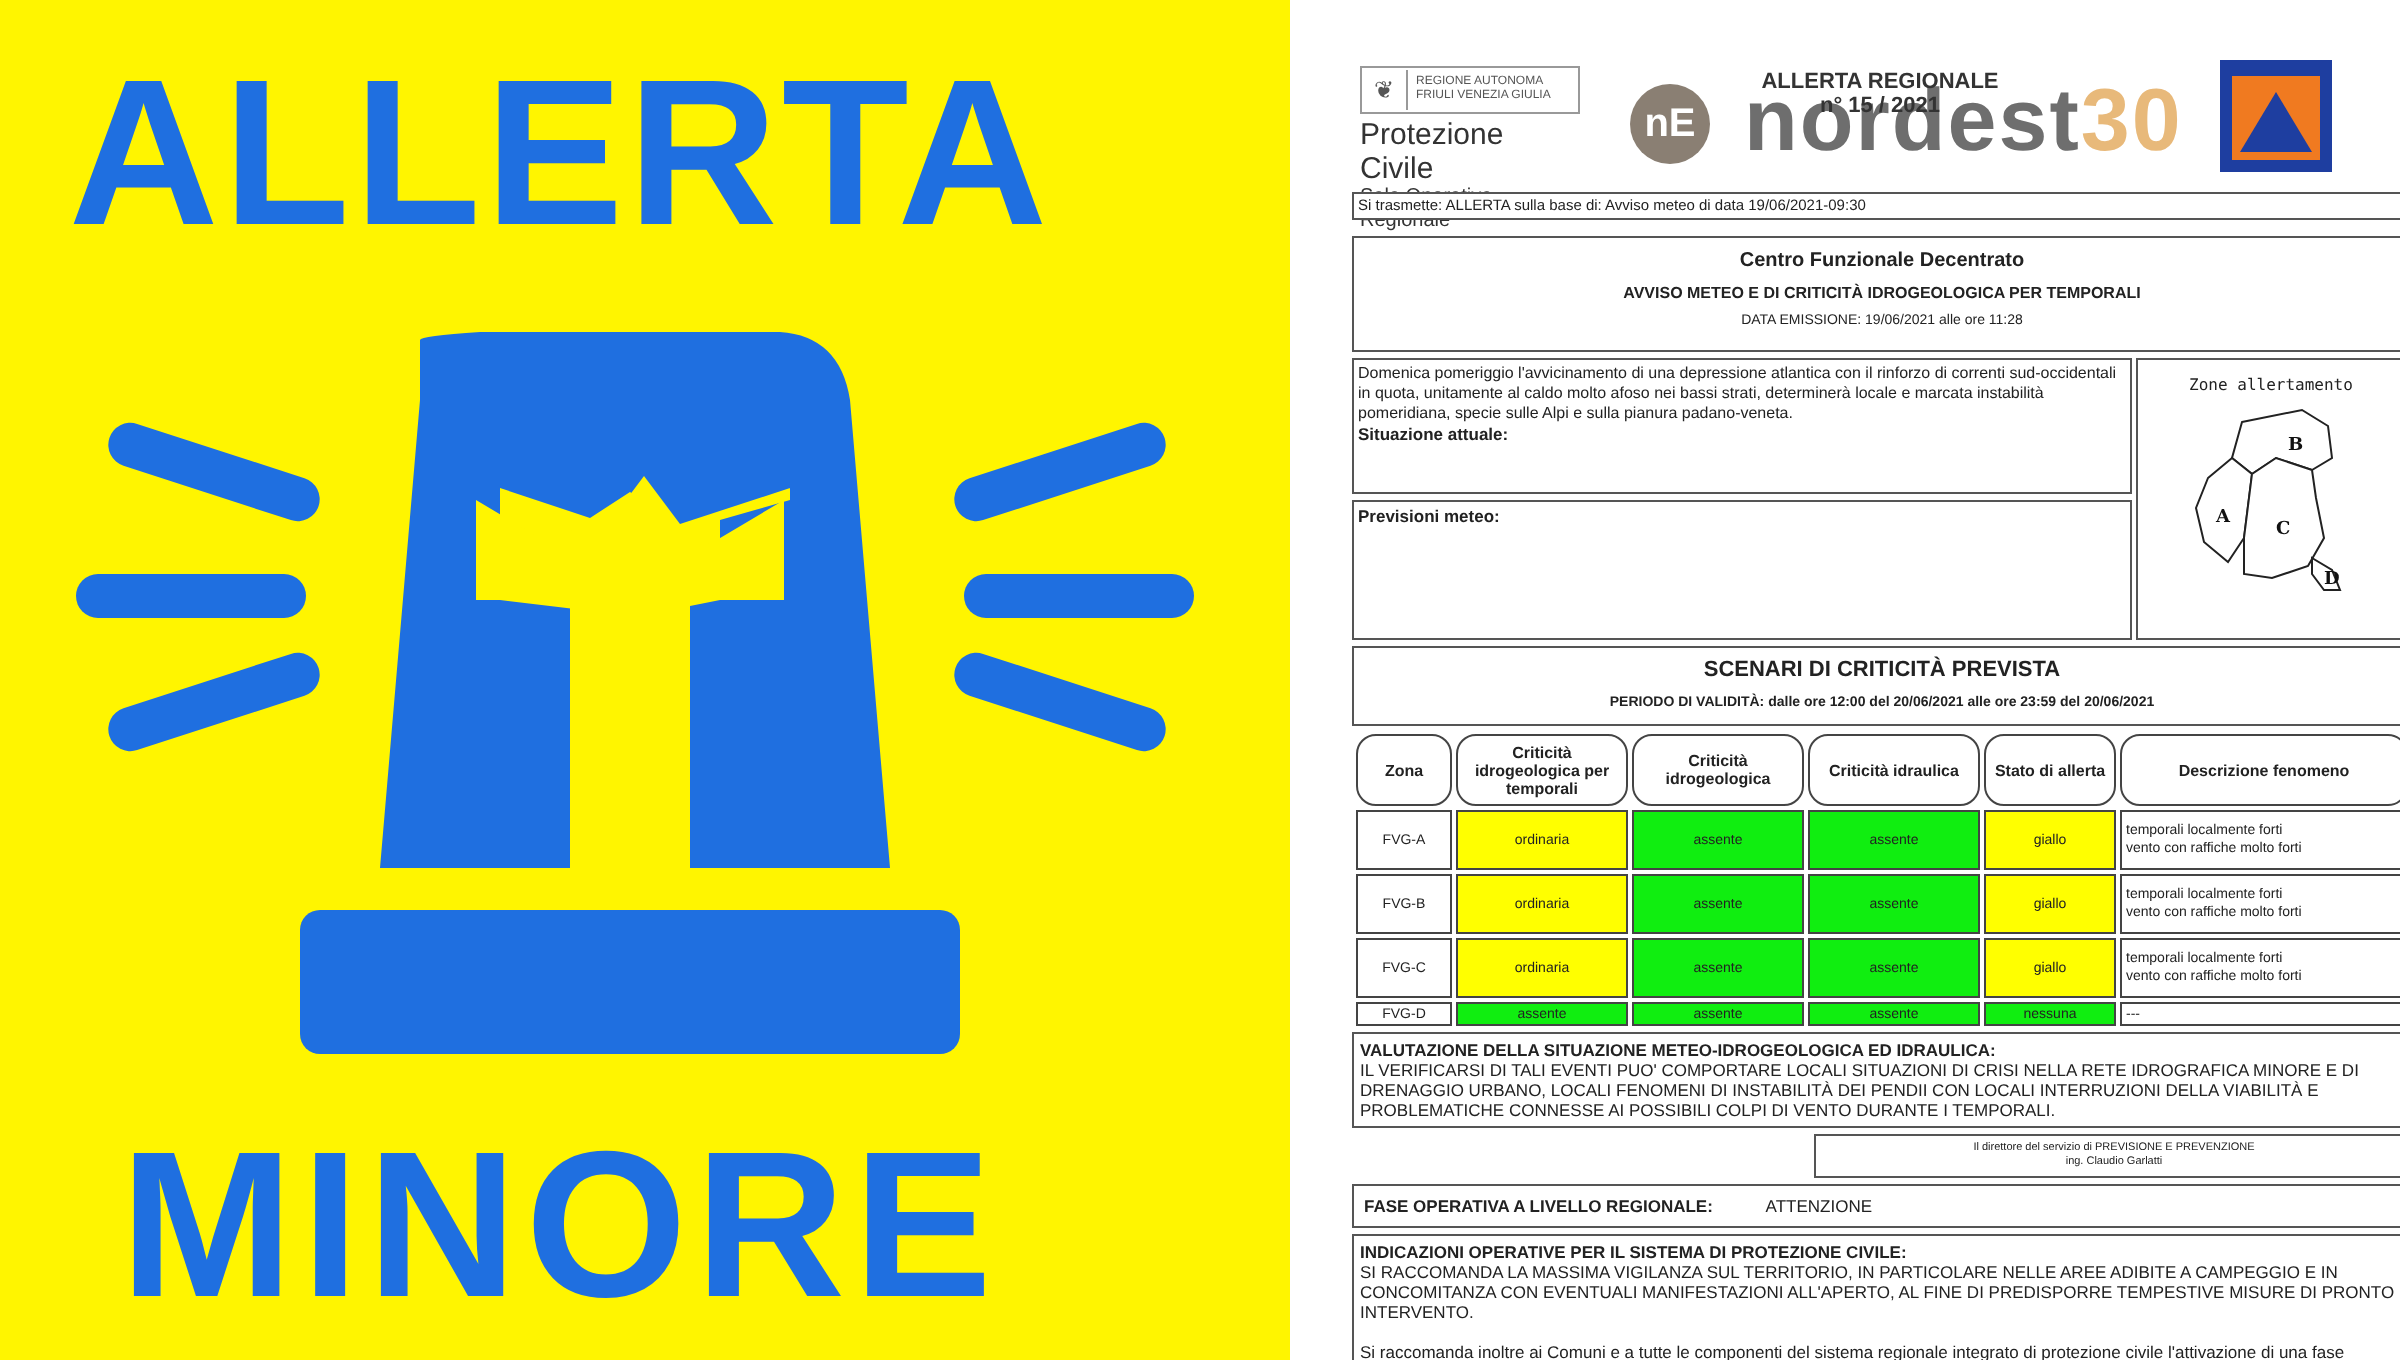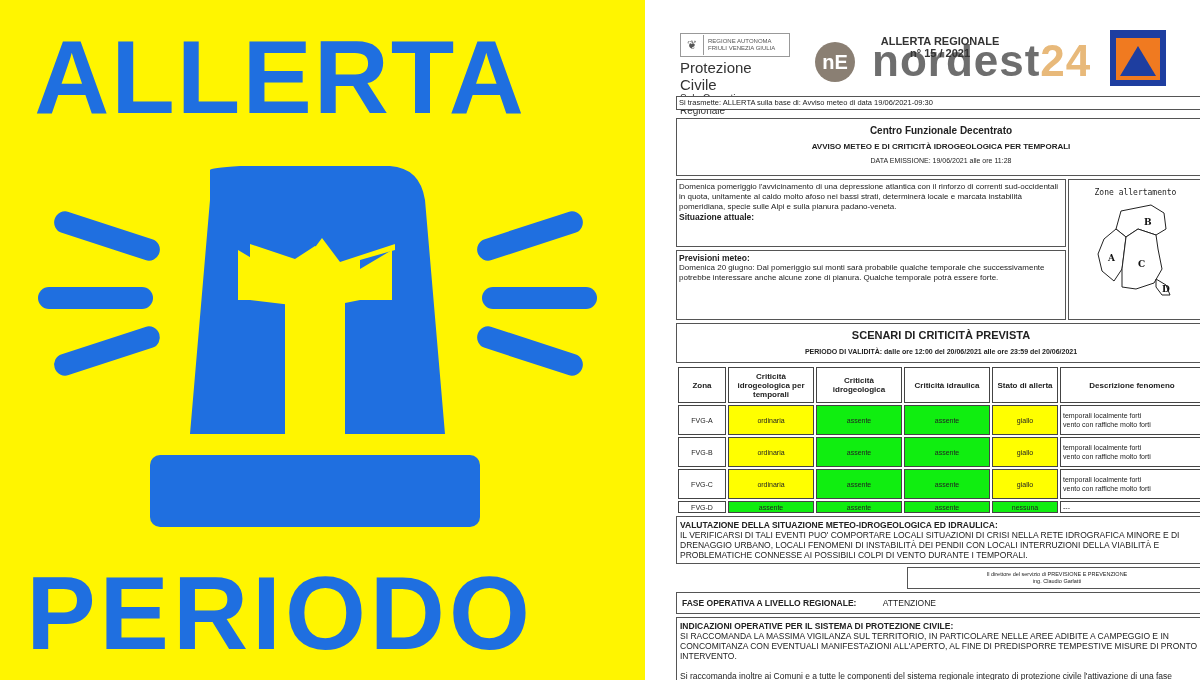--- a/index.html
+++ b/index.html
@@ -31,21 +31,21 @@
   .cfd .b{font-size:8px;font-weight:bold;margin-top:6px;}
   .cfd .c{font-size:7px;margin-top:6px;}
   .sit{left:676px;top:179px;width:390px;height:68px;padding:2px;font-size:8px;line-height:10px;}
   .prev{left:676px;top:250px;width:390px;height:70px;padding:2px;font-size:8px;line-height:10px;}
   .zone{left:1068px;top:179px;width:135px;height:141px;font-size:8px;text-align:center;font-family:"DejaVu Sans Mono",monospace;}
   .scen{left:676px;top:323px;width:530px;height:40px;text-align:center;}
   .scen .a{font-size:11px;font-weight:bold;margin-top:5px;}
   .scen .b{font-size:7px;font-weight:bold;margin-top:7px;}
   table.grid{position:absolute;left:676px;top:365px;width:530px;border-collapse:separate;border-spacing:2px;font-size:7px;}
   table.grid td,table.grid th{border:1.5px solid #444;text-align:center;padding:0;}
-  table.grid th{font-size:8px;font-weight:bold;height:34px;background:#fff;}
+  table.grid th{font-size:8px;font-weight:bold;height:34px;background:#fff;border-radius:10px;}
   table.grid td{height:28px;}
   table.grid tr.short td{height:10px;}
   .yel{background:#ffff00;}
   .grn{background:#10ee10;}
   td.desc{text-align:left !important;padding-left:2px !important;line-height:9px;}
   .val{left:676px;top:516px;width:530px;height:48px;padding:3px 3px;font-size:8.5px;line-height:10px;}
   .dir{left:907px;top:567px;width:300px;height:22px;text-align:center;font-size:5.5px;line-height:7px;padding-top:3px;}
   .fase{left:676px;top:592px;width:530px;height:22px;padding:5px 5px;font-size:8.5px;}
   .ind{left:676px;top:617px;width:530px;height:70px;padding:3px 3px;font-size:8.5px;line-height:10px;}
 </style>
@@ -65,38 +65,38 @@
     <rect x="52" y="340" width="110" height="22" rx="11" transform="rotate(-18 107 351)"></rect>
 
     <rect x="475" y="225" width="110" height="22" rx="11" transform="rotate(-18 530 236)"></rect>
     <rect x="482" y="287" width="115" height="22" rx="11"></rect>
     <rect x="475" y="340" width="110" height="22" rx="11" transform="rotate(18 530 351)"></rect>
   </g>
 
   <path d="M238 250 L275 272 L315 246 L355 272 L392 250 L392 300 L345 300 L345 434 L285 434 L285 300 L238 300 Z" fill="#fff500"></path>
   <path d="M258 262 L292 286 L322 264 L352 286 L378 262 L378 300 L352 305 L338 300 L338 434 L295 434 L295 300 L278 305 L258 300 Z" fill="#1f6fe0" opacity="0"></path>
 </svg>
-<div class="big t2">PERIODO</div>
+<div class="big t2">MINORE</div>
 
 <div class="right"></div>
 
 <div class="logoL">
   <div class="box">
     <div class="eagle">❦</div>
     <div class="reg">
         <div>REGIONE AUTONOMA</div>
         <div>FRIULI VENEZIA GIULIA</div>
       </div>
   </div>
   <div class="pc">Protezione Civile</div>
   <div class="sor">Sala Operativa Regionale</div>
 </div>
 
 <div class="nlogo">nE</div>
-<div class="nord"><span style="color:#6e6e6e">nordest</span><span>24</span></div>
+<div class="nord"><span style="color:#6e6e6e">nordest</span><span>30</span></div>
 <div class="alr">
   <div>ALLERTA REGIONALE</div>
   <div>n° 15 / 2021</div>
 </div>
 <div class="pclogo">
     <div class="inner"></div>
     <div class="tri"></div>
   </div>
 
 <div class="doc bx trasm">Si trasmette: ALLERTA sulla base di: Avviso meteo di data 19/06/2021-09:30</div>
@@ -106,21 +106,20 @@
   <div class="b">AVVISO METEO E DI CRITICITÀ IDROGEOLOGICA PER TEMPORALI</div>
   <div class="c">DATA EMISSIONE: 19/06/2021 alle ore 11:28</div>
 </div>
 
 <div class="doc bx sit">
   <div>Domenica pomeriggio l'avvicinamento di una depressione atlantica con il rinforzo di correnti sud-occidentali in quota, unitamente al caldo molto afoso nei bassi strati, determinerà locale e marcata instabilità pomeridiana, specie sulle Alpi e sulla pianura padano-veneta.</div>
   <div style="font-weight:bold;font-size:8.5px">Situazione attuale:</div>
 </div>
 <div class="doc bx prev">
   <div style="font-weight:bold;font-size:8.5px">Previsioni meteo:</div>
-  <div>Domenica 20 giugno: Dal pomeriggio sui monti sarà probabile qualche temporale che successivamente potrebbe interessare anche alcune zone di pianura. Qualche temporale potrà essere forte.</div>
 </div>
 <div class="doc bx zone">
   <div style="margin-top:8px">Zone allertamento</div>
   <svg width="120" height="100" style="margin-top:2px">
     <g fill="#fff" stroke="#222" stroke-width="1">
       <path d="M45 12 L75 6 L88 14 L90 30 L80 36 L62 30 L50 38 L40 30 Z"></path>
       <path d="M28 40 L40 30 L50 38 L46 70 L38 82 L26 72 L22 55 Z"></path>
       <path d="M50 38 L62 30 L80 36 L82 50 L86 70 L78 84 L60 90 L46 88 L46 70 Z"></path>
       <path d="M80 80 L90 86 L94 96 L86 96 L80 88 Z"></path>
     </g>

